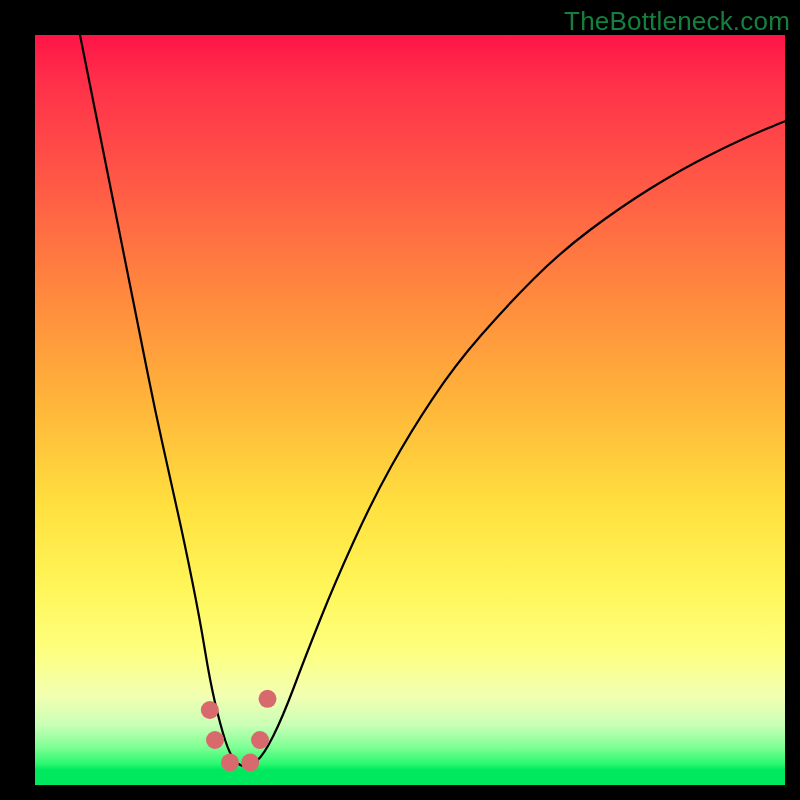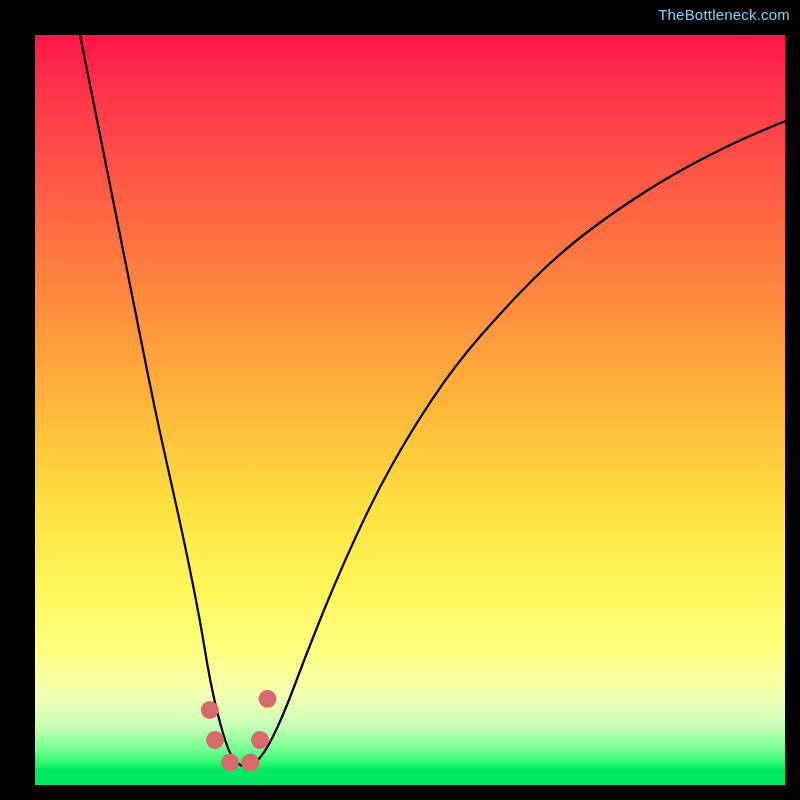--- a/index.html
+++ b/index.html
@@ -41,22 +41,22 @@
       #7dff94 95%,
       #29f86e 97.2%,
       #00e85e 98%,
       #00e85e 100%
     );
   }
   .watermark {
     position: absolute;
     top: 6px;
     right: 10px;
-    color: #7dd3fc;
-    font-size: 15px;
+    color: #15803d;
+    font-size: 26px;
     letter-spacing: 0.2px;
     user-select: none;
   }
   svg.curve {
     position: absolute;
     left: 0;
     top: 0;
     width: 750px;
     height: 750px;
     overflow: visible;

